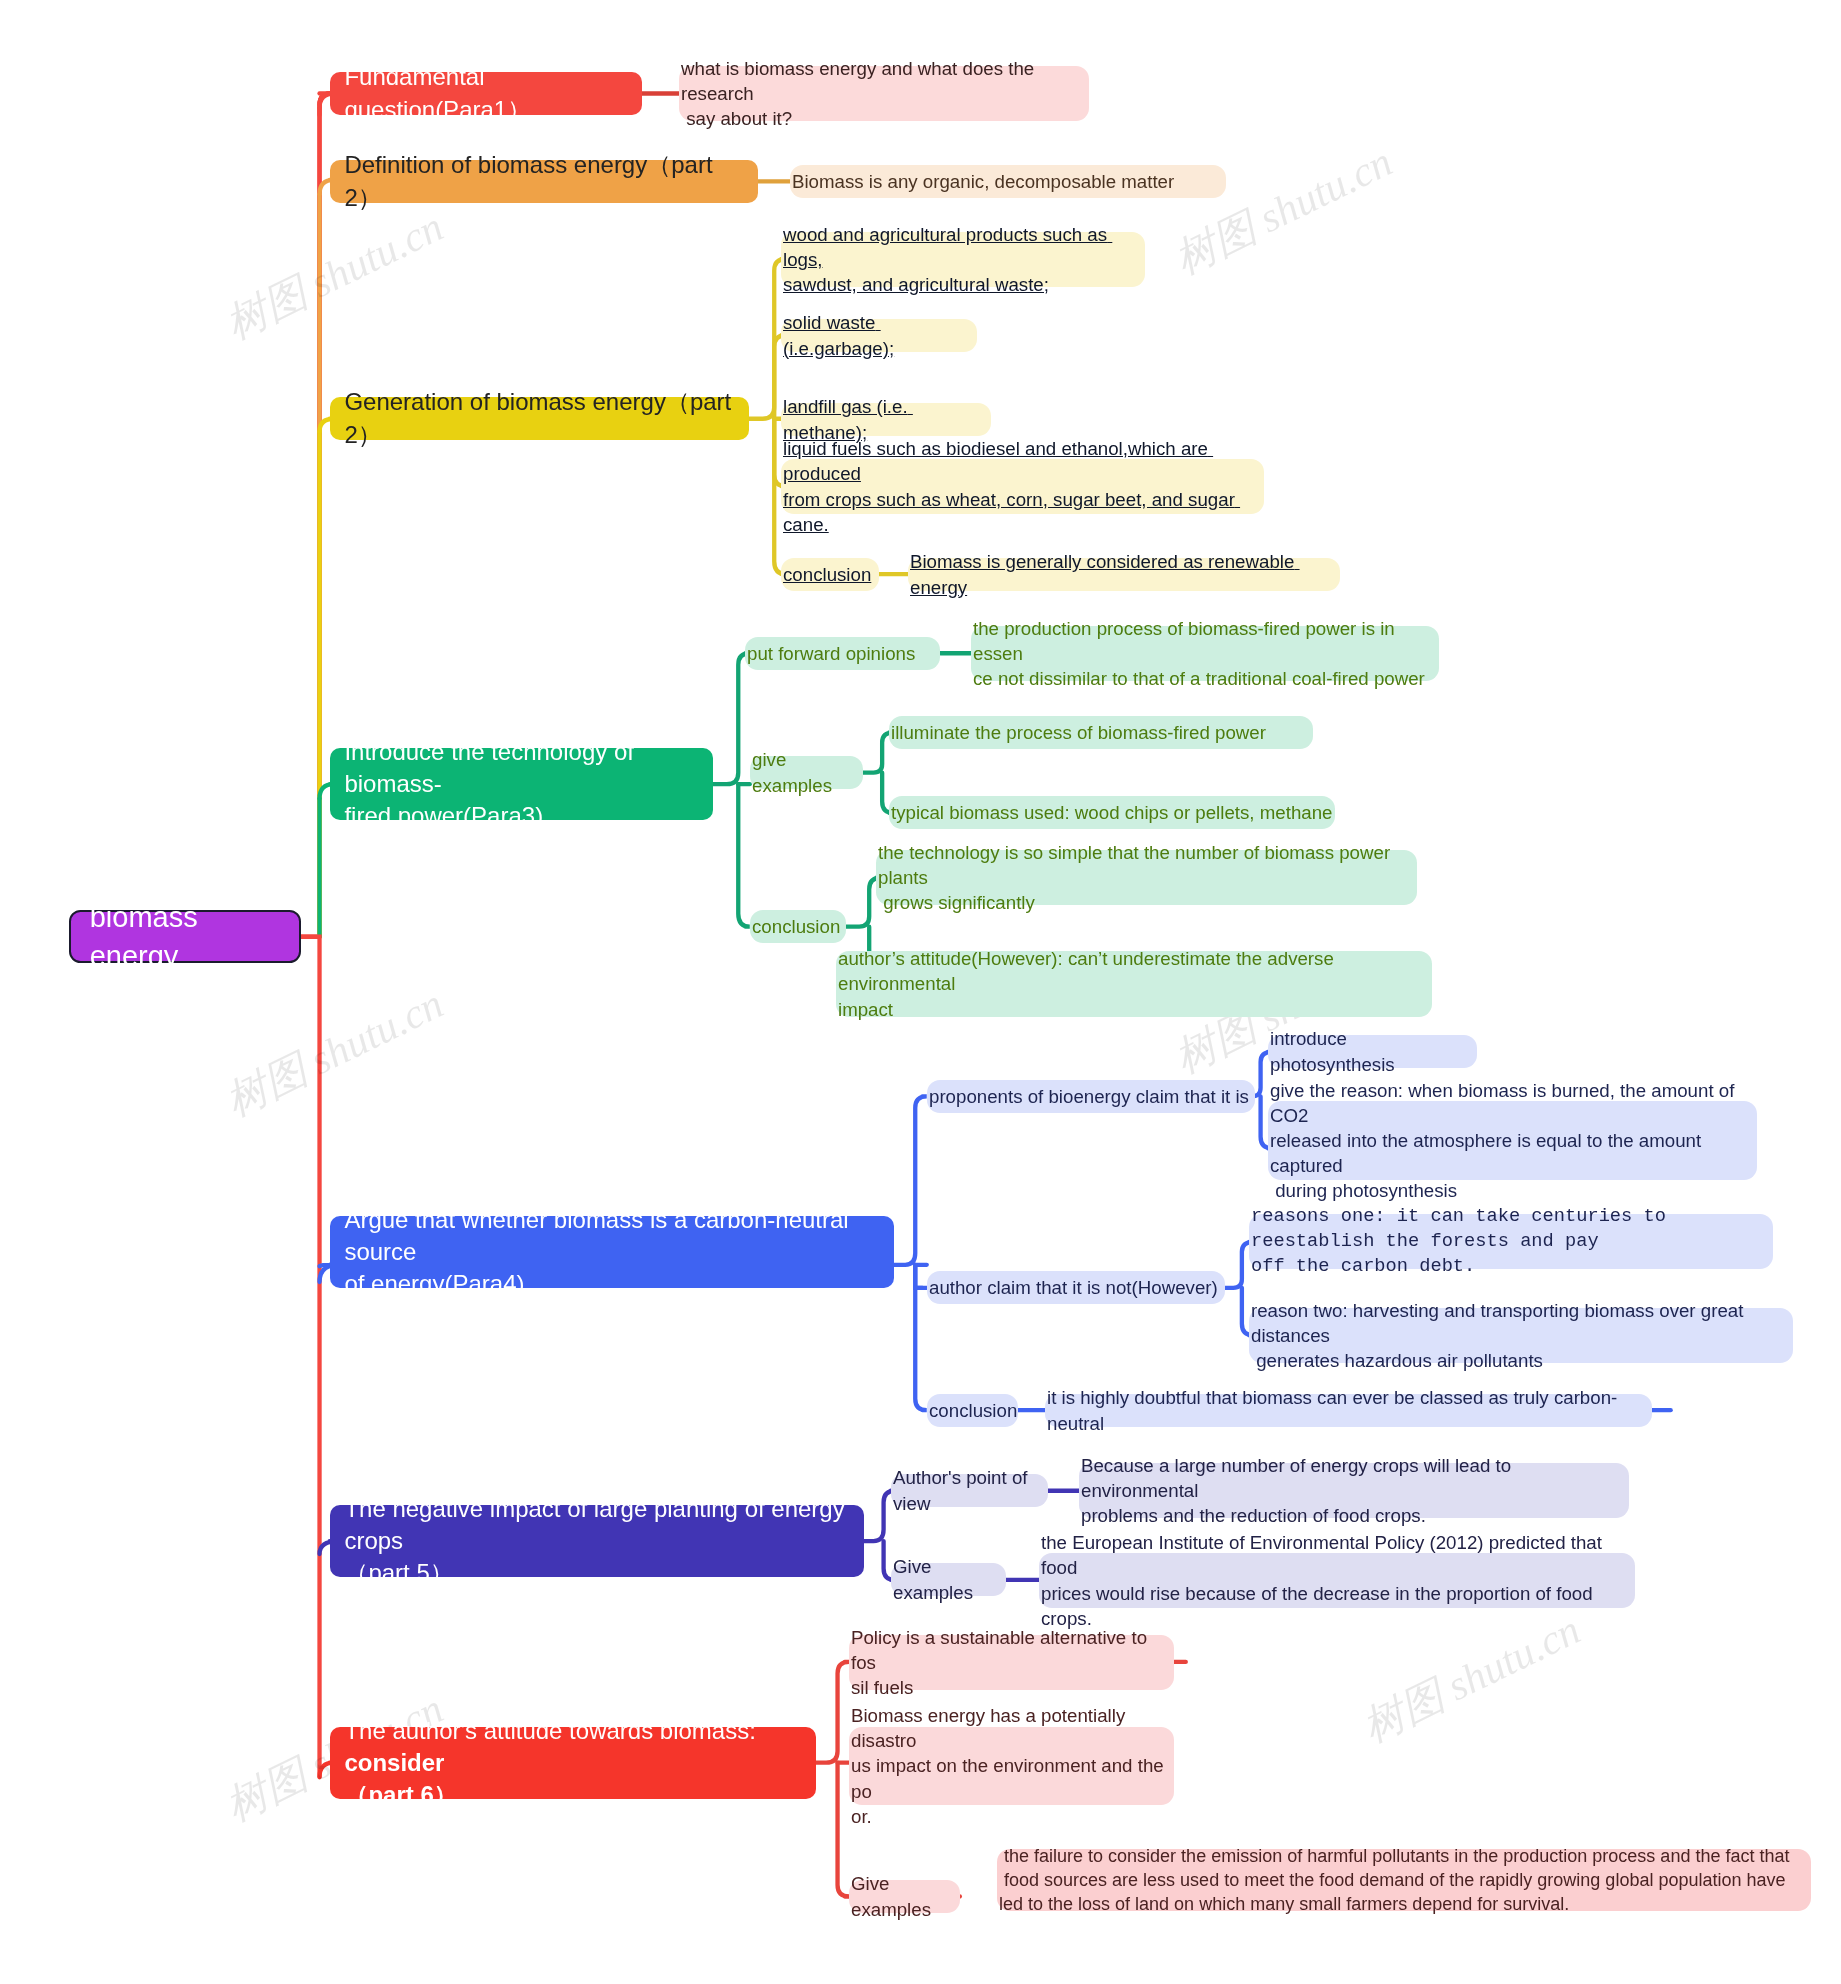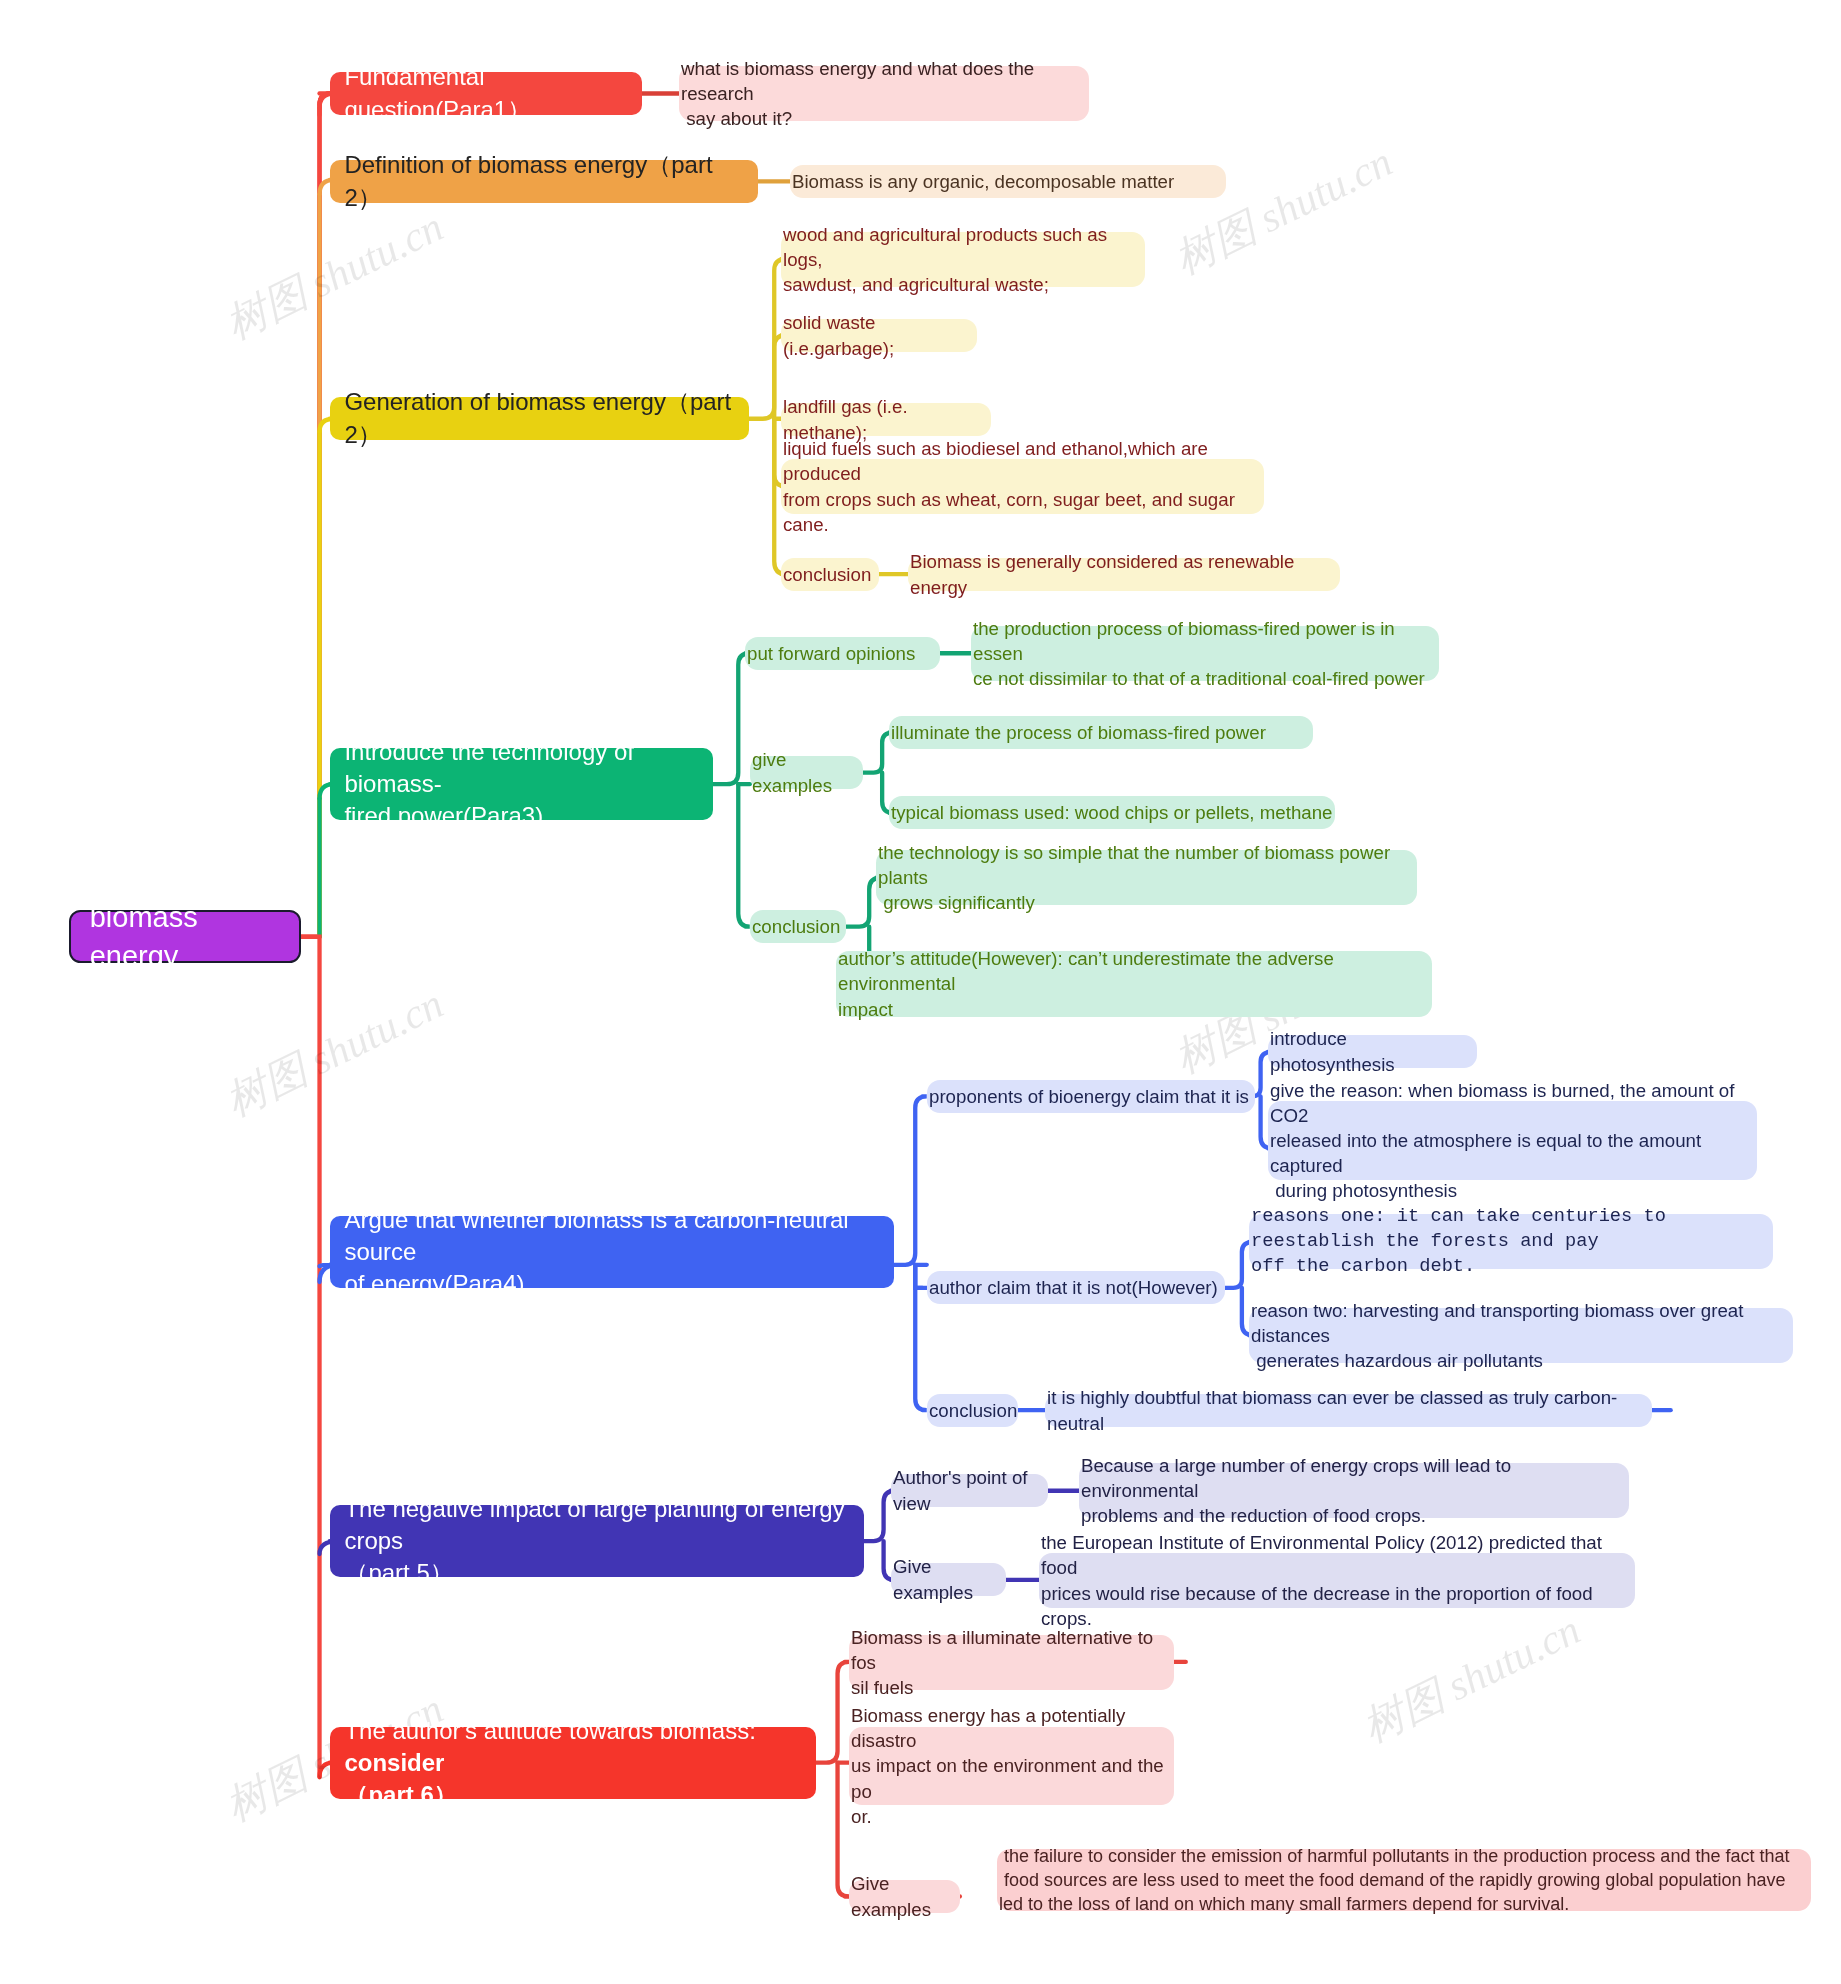--- a/index.html
+++ b/index.html
@@ -22,21 +22,21 @@
   .l1.yellow{background:#e8d111;color:#232323;}
   .l1.green {background:#0cb474;}
   .l1.blue  {background:#3f63f2;}
   .l1.indigo{background:#4135b4;}
   .l1.red2  {background:#f5352b;}
 
   
   .lf{font-size:18.7px;padding:0 2px;border-radius:13px;}
   .lf.red   {background:#fcdada;color:#3a2222;}
   .lf.orange{background:#fbead8;color:#4a3322;}
-  .lf.yellow{background:#fbf4cf;color:#7f1d1d;}
+  .lf.yellow{background:#fbf4cf;color:#0f172a;text-decoration:underline;}
   .lf.green {background:#cdefe0;color:#4d7c0f;}
   .lf.blue  {background:#dbe1fb;color:#1d2450;}
   .lf.indigo{background:#dedef2;color:#222246;}
   .lf.red2  {background:#fbd9da;color:#4a2222;}
   .lf.red2b {background:#fbcfd0;color:#4a2222;}
 
   .b{font-weight:bold;}
 
   
   .wm{position:absolute;color:#000;opacity:.085;font-family:"Liberation Serif","DejaVu Serif",serif;
@@ -264,21 +264,21 @@
   </div>
   <div class="node lf indigo" style="left:1039px;top:1553px;width:596px;height:55px;">
     <span>the European Institute of Environmental Policy (2012) predicted that food
 prices would rise because of the decrease in the proportion of food crops.</span>
   </div>
 
   <div class="node l1 red2" style="left:330px;top:1727px;width:486px;height:72px;">
     <span><span>The author's attitude towards biomass: </span><span class="b">consider</span><br><span class="b">（part 6）</span></span>
   </div>
   <div class="node lf red2" style="left:849px;top:1635px;width:325px;height:55px;">
-    <span>Biomass is a illuminate alternative to fos
+    <span>Policy is a sustainable alternative to fos
 sil fuels</span>
   </div>
   <div class="node lf red2" style="left:849px;top:1727px;width:325px;height:78px;">
     <span>Biomass energy has a potentially disastro
 us impact on the environment and the po
 or.</span>
   </div>
   <div class="node lf red2" style="left:849px;top:1880px;width:111px;height:33px;">
     <span>Give examples</span>
   </div>

